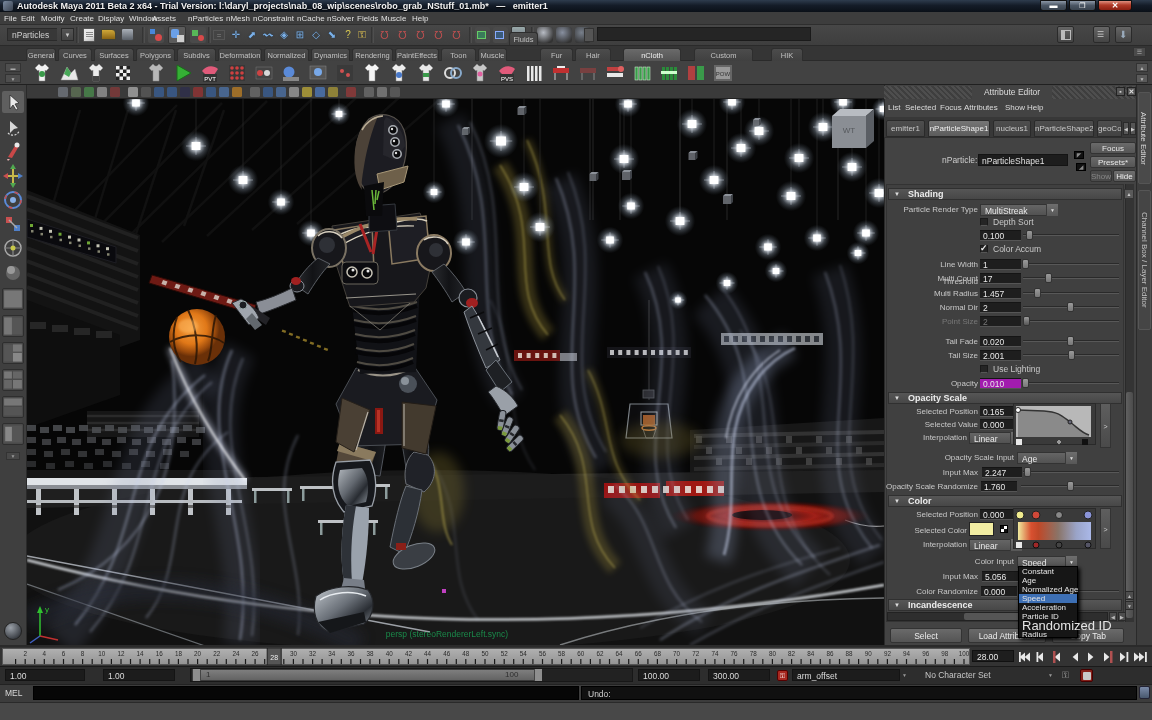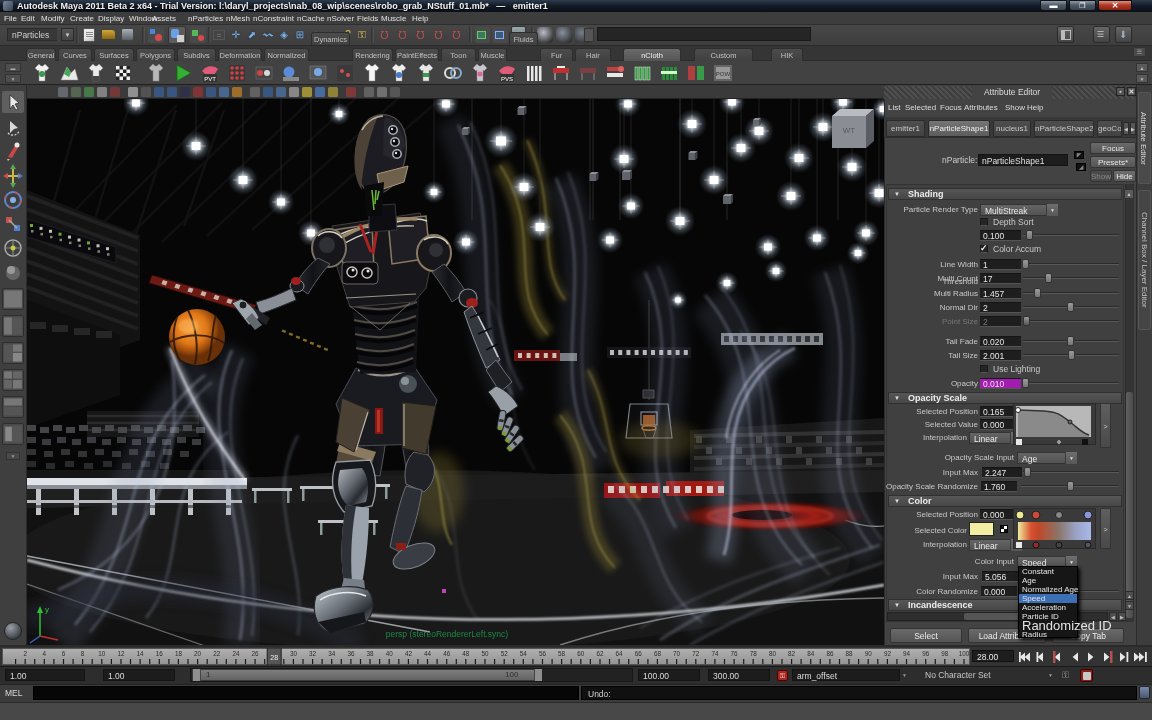--- a/index.html
+++ b/index.html
@@ -86,21 +86,21 @@
       <span style="position:absolute;left:3px;top:2px;color:#9ab;font-size:10px;">⬇</span>
     </div>
     <div style="position:absolute;left:0;top:46px;width:1152px;height:15px;background:#353535;border-bottom:1px solid #2a2a2a;"></div>
     <div style="position:absolute;left:26px;top:48px;width:30px;height:13px;background:linear-gradient(#4c4c4c,#404040);border:1px solid #2e2e2e;border-bottom:none;border-radius:3px 3px 0 0;font-family:'Liberation Sans',sans-serif;font-size:7.5px;color:#c0c0c0;text-align:center;line-height:13px;overflow:hidden;">General</div>
     <div style="position:absolute;left:58px;top:48px;width:34px;height:13px;background:linear-gradient(#4c4c4c,#404040);border:1px solid #2e2e2e;border-bottom:none;border-radius:3px 3px 0 0;font-family:'Liberation Sans',sans-serif;font-size:7.5px;color:#c0c0c0;text-align:center;line-height:13px;overflow:hidden;">Curves</div>
     <div style="position:absolute;left:94px;top:48px;width:40px;height:13px;background:linear-gradient(#4c4c4c,#404040);border:1px solid #2e2e2e;border-bottom:none;border-radius:3px 3px 0 0;font-family:'Liberation Sans',sans-serif;font-size:7.5px;color:#c0c0c0;text-align:center;line-height:13px;overflow:hidden;">Surfaces</div>
     <div style="position:absolute;left:136px;top:48px;width:39px;height:13px;background:linear-gradient(#4c4c4c,#404040);border:1px solid #2e2e2e;border-bottom:none;border-radius:3px 3px 0 0;font-family:'Liberation Sans',sans-serif;font-size:7.5px;color:#c0c0c0;text-align:center;line-height:13px;overflow:hidden;">Polygons</div>
     <div style="position:absolute;left:177px;top:48px;width:39px;height:13px;background:linear-gradient(#4c4c4c,#404040);border:1px solid #2e2e2e;border-bottom:none;border-radius:3px 3px 0 0;font-family:'Liberation Sans',sans-serif;font-size:7.5px;color:#c0c0c0;text-align:center;line-height:13px;overflow:hidden;">Subdivs</div>
     <div style="position:absolute;left:218px;top:48px;width:44px;height:13px;background:linear-gradient(#4c4c4c,#404040);border:1px solid #2e2e2e;border-bottom:none;border-radius:3px 3px 0 0;font-family:'Liberation Sans',sans-serif;font-size:7.5px;color:#c0c0c0;text-align:center;line-height:13px;overflow:hidden;">Deformation</div>
     <div style="position:absolute;left:264px;top:48px;width:45px;height:13px;background:linear-gradient(#4c4c4c,#404040);border:1px solid #2e2e2e;border-bottom:none;border-radius:3px 3px 0 0;font-family:'Liberation Sans',sans-serif;font-size:7.5px;color:#c0c0c0;text-align:center;line-height:13px;overflow:hidden;">Normalized</div>
-    <div style="position:absolute;left:311px;top:32px;width:39px;height:13px;background:linear-gradient(#4c4c4c,#404040);border:1px solid #2e2e2e;border-bottom:none;border-radius:3px 3px 0 0;font-family:'Liberation Sans',sans-serif;font-size:7.5px;color:#c0c0c0;text-align:center;line-height:13px;overflow:hidden;">Dynamics</div>
+    <div style="position:absolute;left:311px;top:48px;width:39px;height:13px;background:linear-gradient(#4c4c4c,#404040);border:1px solid #2e2e2e;border-bottom:none;border-radius:3px 3px 0 0;font-family:'Liberation Sans',sans-serif;font-size:7.5px;color:#c0c0c0;text-align:center;line-height:13px;overflow:hidden;">Dynamics</div>
     <div style="position:absolute;left:352px;top:48px;width:41px;height:13px;background:linear-gradient(#4c4c4c,#404040);border:1px solid #2e2e2e;border-bottom:none;border-radius:3px 3px 0 0;font-family:'Liberation Sans',sans-serif;font-size:7.5px;color:#c0c0c0;text-align:center;line-height:13px;overflow:hidden;">Rendering</div>
     <div style="position:absolute;left:395px;top:48px;width:44px;height:13px;background:linear-gradient(#4c4c4c,#404040);border:1px solid #2e2e2e;border-bottom:none;border-radius:3px 3px 0 0;font-family:'Liberation Sans',sans-serif;font-size:7.5px;color:#c0c0c0;text-align:center;line-height:13px;overflow:hidden;">PaintEffects</div>
     <div style="position:absolute;left:441px;top:48px;width:35px;height:13px;background:linear-gradient(#4c4c4c,#404040);border:1px solid #2e2e2e;border-bottom:none;border-radius:3px 3px 0 0;font-family:'Liberation Sans',sans-serif;font-size:7.5px;color:#c0c0c0;text-align:center;line-height:13px;overflow:hidden;">Toon</div>
     <div style="position:absolute;left:478px;top:48px;width:29px;height:13px;background:linear-gradient(#4c4c4c,#404040);border:1px solid #2e2e2e;border-bottom:none;border-radius:3px 3px 0 0;font-family:'Liberation Sans',sans-serif;font-size:7.5px;color:#c0c0c0;text-align:center;line-height:13px;overflow:hidden;">Muscle</div>
     <div style="position:absolute;left:509px;top:32px;width:29px;height:13px;background:linear-gradient(#4c4c4c,#404040);border:1px solid #2e2e2e;border-bottom:none;border-radius:3px 3px 0 0;font-family:'Liberation Sans',sans-serif;font-size:7.5px;color:#c0c0c0;text-align:center;line-height:13px;overflow:hidden;">Fluids</div>
     <div style="position:absolute;left:540px;top:48px;width:33px;height:13px;background:linear-gradient(#4c4c4c,#404040);border:1px solid #2e2e2e;border-bottom:none;border-radius:3px 3px 0 0;font-family:'Liberation Sans',sans-serif;font-size:7.5px;color:#c0c0c0;text-align:center;line-height:13px;overflow:hidden;">Fur</div>
     <div style="position:absolute;left:575px;top:48px;width:36px;height:13px;background:linear-gradient(#4c4c4c,#404040);border:1px solid #2e2e2e;border-bottom:none;border-radius:3px 3px 0 0;font-family:'Liberation Sans',sans-serif;font-size:7.5px;color:#c0c0c0;text-align:center;line-height:13px;overflow:hidden;">Hair</div>
     <div style="position:absolute;left:623px;top:48px;width:58px;height:13px;background:linear-gradient(#6a6a6a,#555);border:1px solid #2e2e2e;border-bottom:none;border-radius:3px 3px 0 0;font-family:'Liberation Sans',sans-serif;font-size:7.5px;color:#f0f0f0;text-align:center;line-height:13px;overflow:hidden;">nCloth</div>
     <div style="position:absolute;left:694px;top:48px;width:59px;height:13px;background:linear-gradient(#4c4c4c,#404040);border:1px solid #2e2e2e;border-bottom:none;border-radius:3px 3px 0 0;font-family:'Liberation Sans',sans-serif;font-size:7.5px;color:#c0c0c0;text-align:center;line-height:13px;overflow:hidden;">Custom</div>
     <div style="position:absolute;left:771px;top:48px;width:32px;height:13px;background:linear-gradient(#4c4c4c,#404040);border:1px solid #2e2e2e;border-bottom:none;border-radius:3px 3px 0 0;font-family:'Liberation Sans',sans-serif;font-size:7.5px;color:#c0c0c0;text-align:center;line-height:13px;overflow:hidden;">HIK</div>

